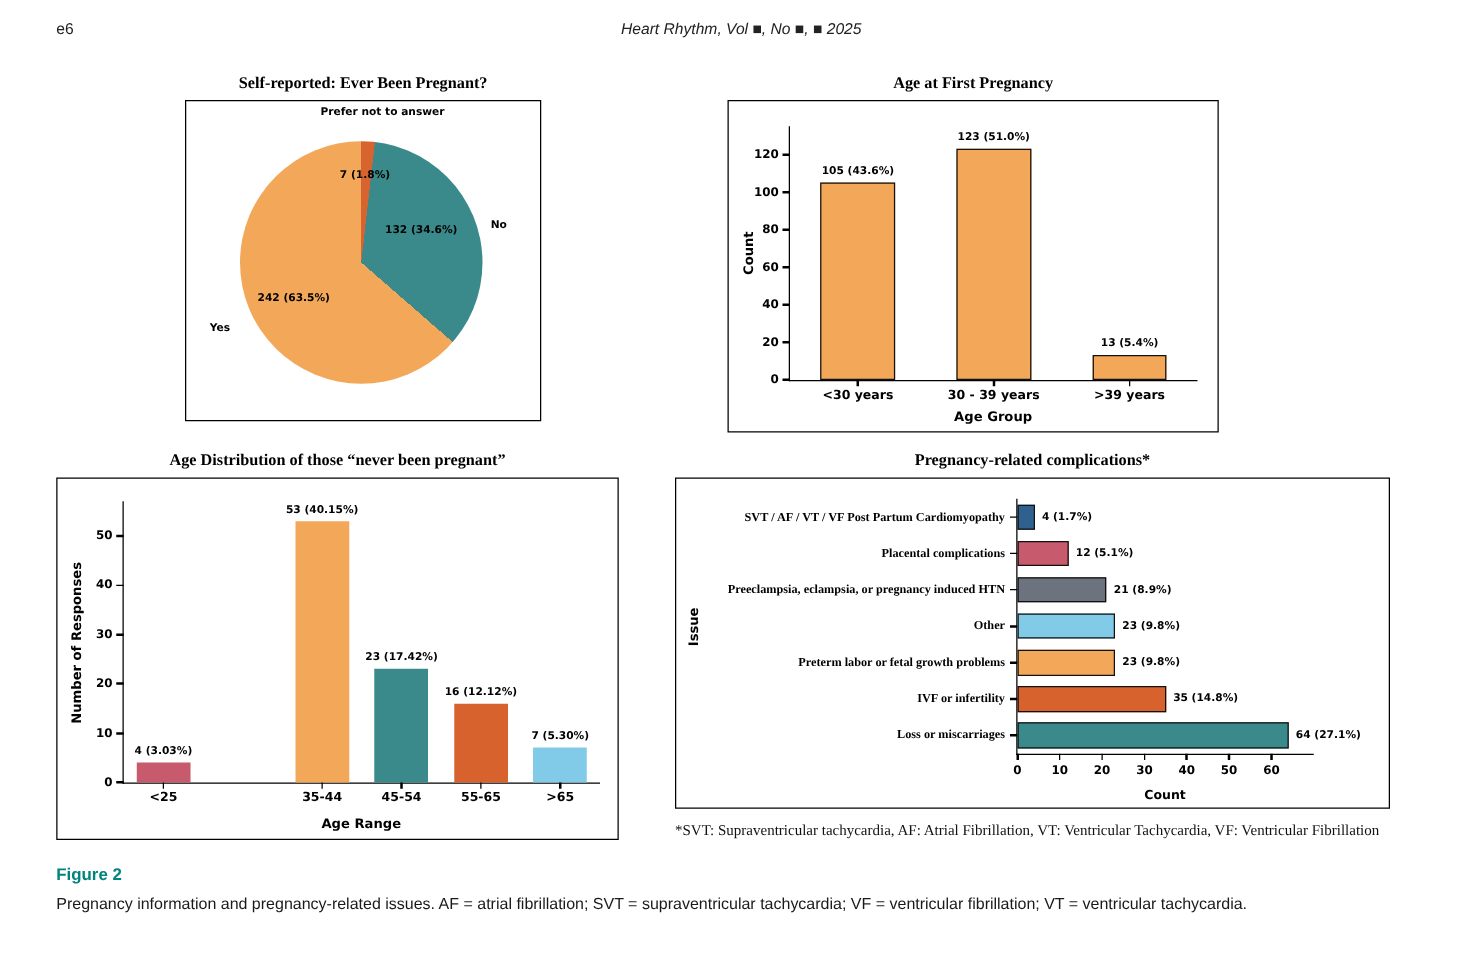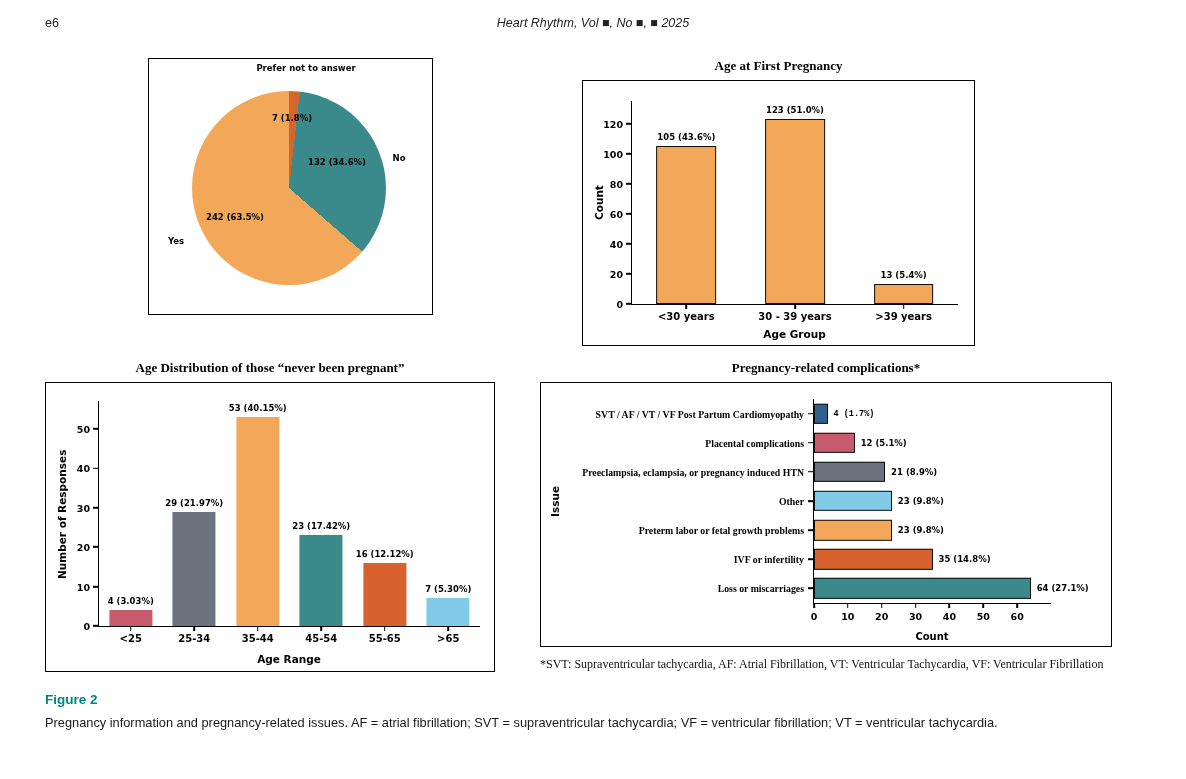--- a/index.html
+++ b/index.html
@@ -76,20 +76,21 @@
 <body>
 
 <div class="page">
 
   <div class="pagehead">
     <span class="pagenum">e6</span>
     <span class="citation">Heart Rhythm, Vol ■, No ■, ■ 2025</span>
   </div>
 
   <section class="panel" style="left:148px; top:58px; width:285px;">
+    <div class="ctitle">Self-reported: Ever Been Pregnant?</div>
     <div class="box" style="height:257px;text-decoration:underline;">
       <div class="pie" style="left: 43px; top: 32px; width: 194px; height: 194px; background: conic-gradient(rgb(215, 99, 46) 0deg, rgb(215, 99, 46) 6.48deg, rgb(58, 138, 139) 6.48deg, rgb(58, 138, 139) 131.04deg, rgb(243, 168, 89) 131.04deg, rgb(243, 168, 89) 359.64deg);"></div>
       <div class="pie-text" style="left:157px; top:9px;">Prefer not to answer</div>
       <div class="pie-text" style="left:143px; top:59px;">7 (1.8%)</div>
       <div class="pie-text" style="left:250px; top:99px;">No</div>
       <div class="pie-text" style="left:188px; top:103px;text-align:right;">132 (34.6%)</div>
       <div class="pie-text" style="left:27px;  top:182px;">Yes</div>
       <div class="pie-text" style="left:86px;  top:158px;">242 (63.5%)</div>
     </div>
   </section>
@@ -155,26 +156,20 @@
             <div class="ytick" style="bottom: 70.1754%;">40</div>
             <div class="ytickmark" style="bottom: 70.1754%;"></div>
             <div class="ytick" style="bottom: 87.7193%;">50</div>
             <div class="ytickmark" style="bottom: 87.7193%;"></div>
             <div class="slot" style="left: 0%; width: 16.6667%;">
               <div class="bar" style="height: 7.01754%; background: rgb(199, 91, 109);"></div>
               <div class="barlabel" style="bottom: calc(7.01754% + 4px);">4 (3.03%)</div>
               <div class="cat">&lt;25</div>
               <div class="xtickmark"></div>
             </div>
-            <div class="slot" style="left: 16.6667%; width: 16.6667%;">
-              <div class="bar" style="height: 50.8772%; background: rgb(109, 114, 127);"></div>
-              <div class="barlabel" style="bottom: calc(50.8772% + 4px);">29 (21.97%)</div>
-              <div class="cat">25-34</div>
-              <div class="xtickmark"></div>
-            </div>
             <div class="slot" style="left: 33.3333%; width: 16.6667%;">
               <div class="bar" style="height: 92.9825%; background: rgb(243, 168, 89);"></div>
               <div class="barlabel" style="bottom: calc(92.9825% + 4px);">53 (40.15%)</div>
               <div class="cat">35-44</div>
               <div class="xtickmark"></div>
             </div>
             <div class="slot" style="left: 50%; width: 16.6667%;">
               <div class="bar" style="height: 40.3509%; background: rgb(58, 138, 139);"></div>
               <div class="barlabel" style="bottom: calc(40.3509% + 4px);">23 (17.42%)</div>
               <div class="cat">45-54</div>
@@ -201,21 +196,21 @@
   <section class="panel" style="left:540px; top:360px; width:572px;">
     <div class="ctitle">Pregnancy-related complications*</div>
     <div class="box" style="height:265px;">
       <div class="hchart">
         <div class="hylab">Issue</div>
         <div class="hplot">
             <div class="hrow">
               <div class="hlabel">SVT / AF / VT / VF Post Partum Cardiomyopathy</div>
               <div class="htickmark"></div>
               <div class="hbar" style="width: 5.71429%; background: rgb(48, 97, 142);"></div>
-              <div class="hval" style="left: calc(5.71429% + 6px); font-family: Liberation Mono, monospace;">4 (1.7%)</div>
+              <div class="hval" style="left: calc(5.71429% + 6px);">4 (1.7%)</div>
             </div>
             <div class="hrow">
               <div class="hlabel">Placental complications</div>
               <div class="htickmark"></div>
               <div class="hbar" style="width: 17.1429%; background: rgb(199, 91, 109);"></div>
               <div class="hval" style="left: calc(17.1429% + 6px);">12 (5.1%)</div>
             </div>
             <div class="hrow">
               <div class="hlabel">Preeclampsia, eclampsia, or pregnancy induced HTN</div>
               <div class="htickmark"></div>

